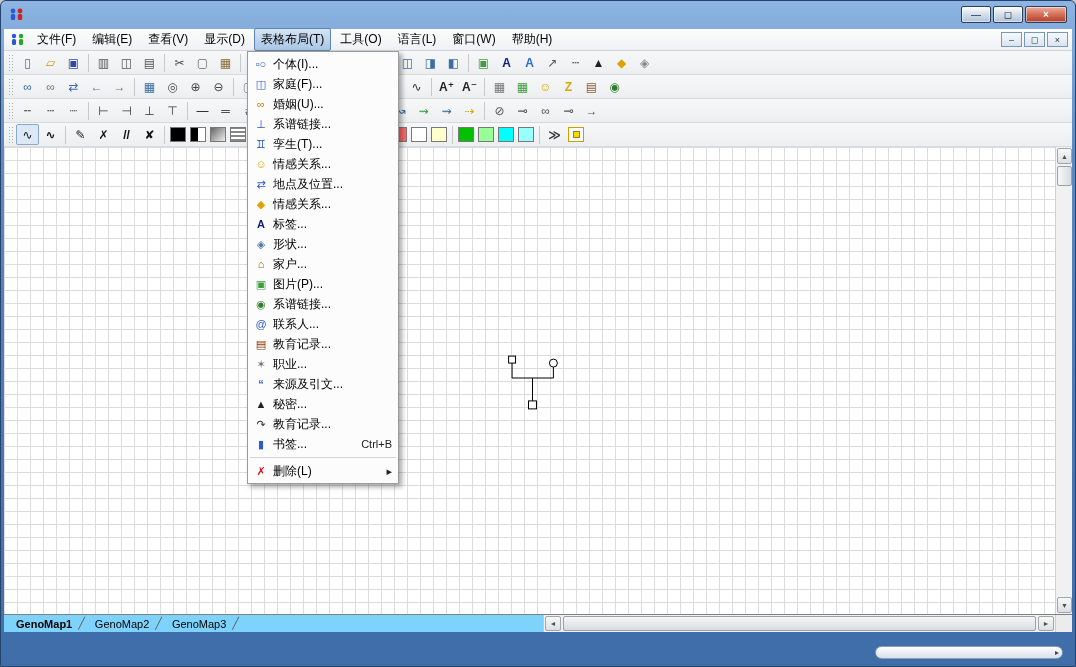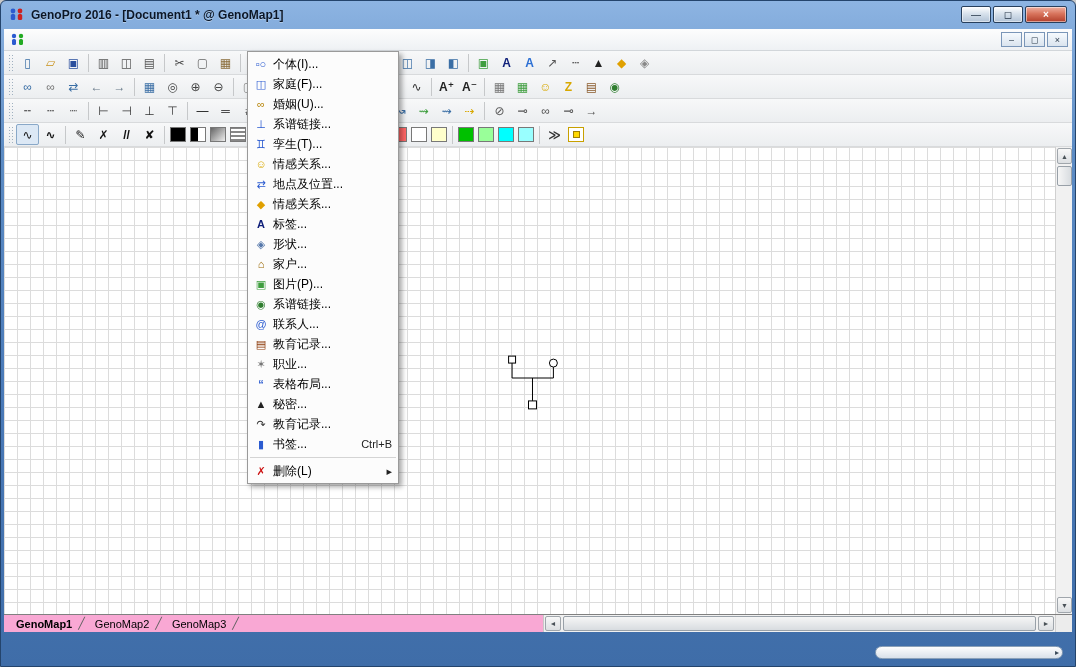--- a/index.html
+++ b/index.html
@@ -50,21 +50,21 @@
                      linear-gradient(to bottom,#dcdcdc 1px,transparent 1px);
     background-size:13px 13px;}
   .geno-svg{position:absolute;left:0;top:0;width:100%;height:100%;}
   .vscroll{position:absolute;right:0;top:0;bottom:0;width:17px;background:#f1f1f1;border-left:1px solid #d0d0d0;}
   .sbtn{position:absolute;left:1px;width:15px;height:16px;border:1px solid #a0a6ac;border-radius:2px;
     background:linear-gradient(#f8f8f8,#dcdfe2);display:flex;align-items:center;justify-content:center;
     font-size:7px;color:#4a5258;}
   .vthumb{position:absolute;left:1px;top:19px;width:15px;height:20px;border:1px solid #98a0a8;border-radius:2px;
     background:linear-gradient(90deg,#f6f6f6,#d8dce0);}
   
-  .tabrow{height:18px;border-top:1px solid #808080;background:#f9a8d4;display:flex;align-items:stretch;font-size:11px;}
+  .tabrow{height:18px;border-top:1px solid #808080;background:#7dd3fc;display:flex;align-items:stretch;font-size:11px;}
   .tabs{display:flex;align-items:center;padding-left:4px;}
   .tab{padding:0 4px 0 8px;white-space:nowrap;}
   .tab.active{font-weight:bold;}
   .tab-slash{color:#606060;padding:0 2px;}
   .tab-fill{flex:1;}
   .hscroll{width:512px;position:relative;background:#f1f1f1;border-left:1px solid #c8c8c8;}
   .hbtn{position:absolute;top:1px;width:16px;height:15px;border:1px solid #a0a6ac;border-radius:2px;
     background:linear-gradient(#f8f8f8,#dcdfe2);display:flex;align-items:center;justify-content:center;
     font-size:7px;color:#4a5258;}
   .hthumb{position:absolute;top:1px;left:19px;right:19px;height:15px;border:1px solid #98a0a8;border-radius:2px;
@@ -88,35 +88,45 @@
 
 <div class="window">
 
   <div class="titlebar">
     <svg class="app-icon" viewBox="0 0 16 16">
       <circle cx="4" cy="4" r="2.4" fill="#2b5bd0"></circle>
         <rect x="1.8" y="7" width="4.4" height="6" rx="1.5" fill="#2b5bd0"></rect>
       <circle cx="11" cy="4" r="2.4" fill="#cc2222"></circle>
         <rect x="8.8" y="7" width="4.4" height="6" rx="1.5" fill="#cc2222"></rect>
     </svg>
-    <div class="title-text">GenoPro 2016 - [Document1 * @ GenoMap1]</div>
     <div class="cap-btn cap-min">—</div>
     <div class="cap-btn cap-max">◻</div>
     <div class="cap-btn cap-close">×</div>
   </div>
 
   <div class="client">
 
     <div class="menubar">
       <svg class="mdi-icon" viewBox="0 0 16 16">
         <circle cx="4" cy="4" r="2.2" fill="#2b5bd0"></circle>
           <rect x="2" y="7" width="4" height="6" rx="1.5" fill="#2b5bd0"></rect>
         <circle cx="11" cy="4" r="2.2" fill="#22aa22"></circle>
           <rect x="9" y="7" width="4" height="6" rx="1.5" fill="#22aa22"></rect>
       </svg>
+      <div id="menu-items" style="display:flex">
+          <div class="menu-item">文件(F)</div>
+          <div class="menu-item">编辑(E)</div>
+          <div class="menu-item">查看(V)</div>
+          <div class="menu-item">显示(D)</div>
+          <div class="menu-item active">表格布局(T)</div>
+          <div class="menu-item">工具(O)</div>
+          <div class="menu-item">语言(L)</div>
+          <div class="menu-item">窗口(W)</div>
+          <div class="menu-item">帮助(H)</div>
+        </div>
       <div class="mdi-btns">
         <div class="mdi-btn">–</div>
         <div class="mdi-btn">◻</div>
         <div class="mdi-btn">×</div>
       </div>
     </div>
 
     <div class="tb" id="tb-row1">
         <div class="grip"></div>
         <div class="tb-btn" style="color: rgb(58, 110, 165);">▯</div>
@@ -353,21 +363,21 @@
       <div class="dd-item">
         <span class="dd-icon" style="color: rgb(136, 51, 0);">▤</span>
         <span class="dd-label">教育记录...</span>
       </div>
       <div class="dd-item">
         <span class="dd-icon" style="color: rgb(119, 119, 119);">✶</span>
         <span class="dd-label">职业...</span>
       </div>
       <div class="dd-item">
         <span class="dd-icon" style="color: rgb(43, 91, 208); font-weight: bold;">“</span>
-        <span class="dd-label">表格布局...</span>
+        <span class="dd-label">来源及引文...</span>
       </div>
       <div class="dd-item">
         <span class="dd-icon" style="color: rgb(34, 34, 34);">▲</span>
         <span class="dd-label">秘密...</span>
       </div>
       <div class="dd-item">
         <span class="dd-icon" style="color: rgb(51, 51, 51);">↷</span>
         <span class="dd-label">教育记录...</span>
       </div>
       <div class="dd-item">

